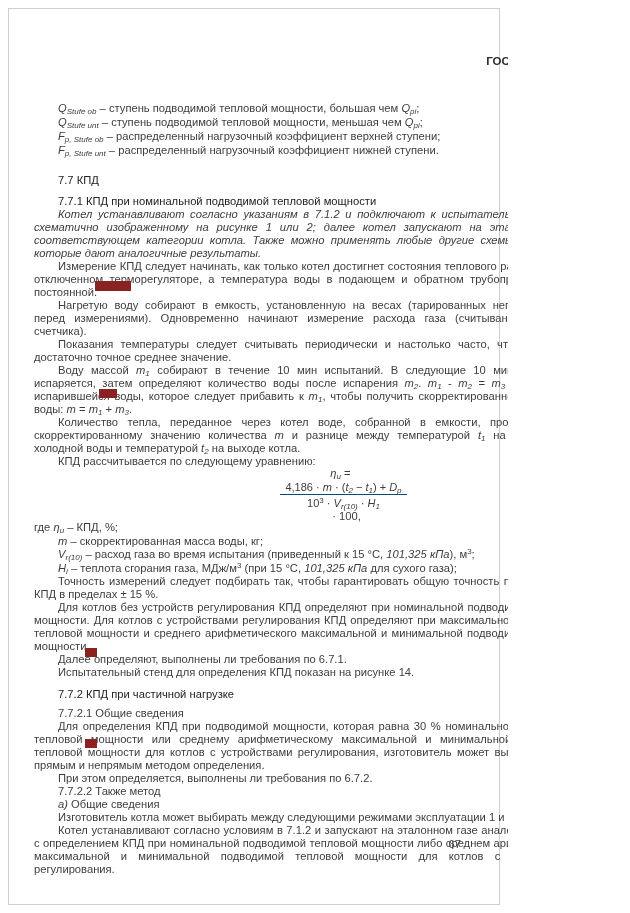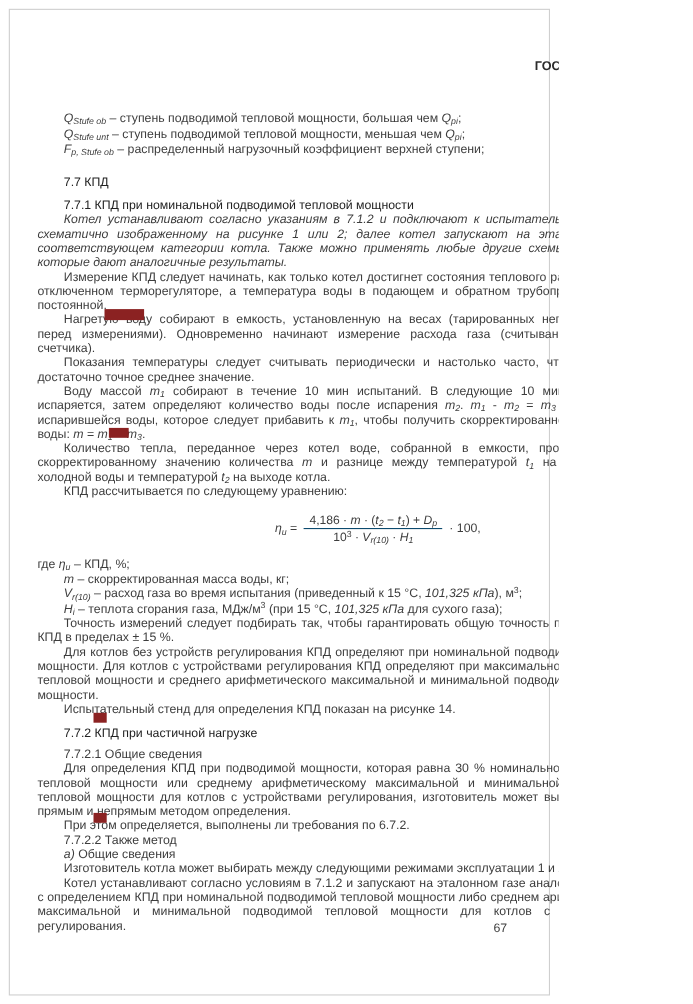--- a/index.html
+++ b/index.html
@@ -15,21 +15,21 @@
   .h771{margin-top:8px;}
   .h772{margin-top:9px;}
   .sub-head{margin-top:6px;margin-left:24px;}
   p.body{margin:0;text-align:justify;text-indent:24px;}
   p.noj{margin:0;text-indent:24px;}
   .p-first{margin-top:5px;font-style:italic;}
   i{font-style:italic;}
   sub{font-size:8px;vertical-align:-2px;line-height:0;}
   sup{font-size:8px;vertical-align:4px;line-height:0;}
   .formula-row{position:relative;display:flex;align-items:center;justify-content:center;
-               padding-left:70px;margin:8px 0 7px 0;height:38px;}
+               padding-left:70px;margin:8px 0 7px 0;height:38px;flex-direction:column;}
   .f-lhs{margin-right:6px;}
   .frac{display:inline-block;text-align:center;font-size:11px;line-height:14px;}
   .frac .num{display:block;padding:0 5px;}
   .frac .den{display:block;border-top:1px solid #0c4a6e;padding:1px 5px 0 5px;}
   .f-suffix{margin-left:6px;}
   .eq-no{position:absolute;right:0;top:50%;transform:translateY(-50%);}
   .where-block div{text-indent:24px;line-height:13.5px;}
   .where-block div.first{text-indent:0;}
   .where-block div.hang{text-align:justify;}
   .page-number{position:absolute;top:838px;right:47px;color:#3d3d3d;}
@@ -42,20 +42,21 @@
   <div class="frame"></div>
 
   <div class="content">
 
     <div class="doc-header">ГОСТ 33011–2014</div>
 
     <div class="defs-top">
       <div><i>Q<sub>Stufe ob</sub></i> – ступень подводимой тепловой мощности, большая чем <i>Q<sub>pi</sub></i>;</div>
       <div><i>Q<sub>Stufe unt</sub></i> – ступень подводимой тепловой мощности, меньшая чем <i>Q<sub>pi</sub></i>;</div>
       <div><i>F<sub>p, Stufe ob</sub></i> – распределенный нагрузочный коэффициент верхней ступени;</div>
+      <div><i>F<sub>p, Stufe unt</sub></i> – распределенный нагрузочный коэффициент нижней ступени.</div>
     </div>
 
     <div class="h-bold h77">7.7 КПД</div>
     <div class="h-bold h771">7.7.1 КПД при номинальной подводимой тепловой мощности</div>
 
     <p class="body p-first">Котел устанавливают согласно указаниям в 7.1.2 и подключают к испытательному стенду, схематично изображенному на рисунке 1 или 2; далее котел запускают на эталонном газе, соответствующем категории котла. Также можно применять любые другие схемы испытаний, которые дают аналогичные результаты.</p>
     <p class="body">Измерение КПД следует начинать, как только котел достигнет состояния теплового равновесия при отключенном терморегуляторе, а температура воды в подающем и обратном трубопроводе станет постоянной.</p>
     <p class="body">Нагретую воду собирают в емкость, установленную на весах (тарированных непосредственно перед измерениями). Одновременно начинают измерение расхода газа (считывание показаний счетчика).</p>
     <p class="body">Показания температуры следует считывать периодически и настолько часто, чтобы получить достаточно точное среднее значение.</p>
     <p class="body">Воду массой <i>m<sub>1</sub></i> собирают в течение 10 мин испытаний. В следующие 10 мин часть воды испаряется, затем определяют количество воды после испарения <i>m<sub>2</sub></i>. <i>m<sub>1</sub></i> - <i>m<sub>2</sub></i> = <i>m<sub>3</sub></i> – количество испарившейся воды, которое следует прибавить к <i>m<sub>1</sub></i>, чтобы получить скорректированное количество воды: <i>m</i> = <i>m<sub>1</sub></i> + <i>m<sub>3</sub></i>.</p>
@@ -74,20 +75,21 @@
 
     <div class="where-block">
       <div class="first">где <i>η<sub>u</sub></i> – КПД, %;</div>
       <div><i>m</i> – скорректированная масса воды, кг;</div>
       <div><i>V<sub>r(10)</sub></i> – расход газа во время испытания (приведенный к 15 °С, <i>101,325 кПа</i>), м<sup>3</sup>;</div>
       <div><i>H<sub>i</sub></i> – теплота сгорания газа, МДж/м<sup>3</sup> (при 15 °С, <i>101,325 кПа</i> для сухого газа);</div>
     </div>
 
     <p class="body">Точность измерений следует подбирать так, чтобы гарантировать общую точность при измерении КПД в пределах ± 15 %.</p>
     <p class="body">Для котлов без устройств регулирования КПД определяют при номинальной подводимой тепловой мощности. Для котлов с устройствами регулирования КПД определяют при максимальной подводимой тепловой мощности и среднего арифметического максимальной и минимальной подводимой тепловой мощности.</p>
+    <p class="noj">Далее определяют, выполнены ли требования по 6.7.1.</p>
     <p class="noj">Испытательный стенд для определения КПД показан на рисунке 14.</p>
 
     <div class="h-bold h772">7.7.2 КПД при частичной нагрузке</div>
     <div class="sub-head">7.7.2.1 Общие сведения</div>
 
     <p class="body">Для определения КПД при подводимой мощности, которая равна 30 % номинальной подводимой тепловой мощности или среднему арифметическому максимальной и минимальной подводимой тепловой мощности для котлов с устройствами регулирования, изготовитель может выбирать между прямым и непрямым методом определения.</p>
     <p class="noj">При этом определяется, выполнены ли требования по 6.7.2.</p>
     <p class="noj">7.7.2.2 Также метод</p>
     <p class="noj"><i>a)</i> Общие сведения</p>
     <p class="noj">Изготовитель котла может выбирать между следующими режимами эксплуатации 1 и 2.</p>

